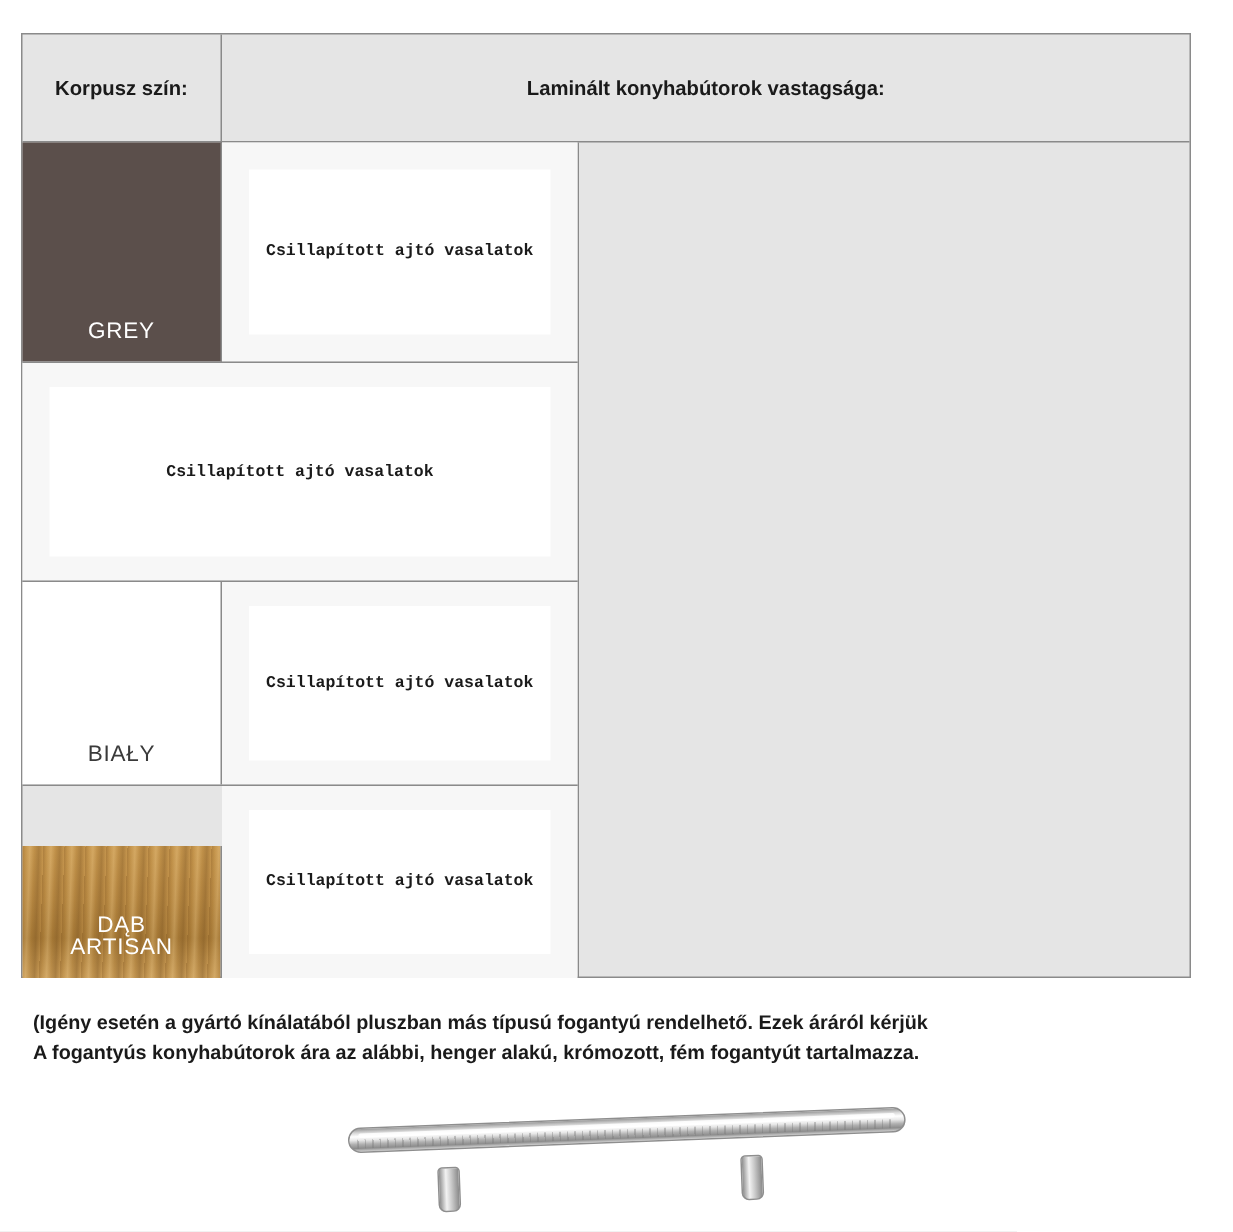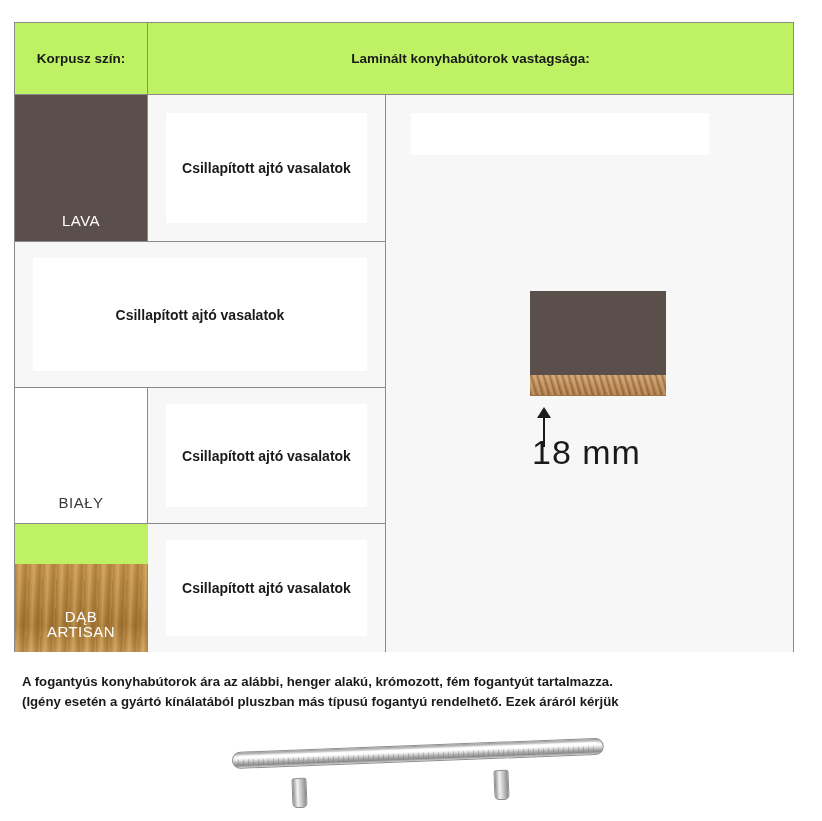--- a/index.html
+++ b/index.html
@@ -23,21 +23,21 @@
 
   
   .spec-table {
     position: absolute;
     left: 14px;
     top: 22px;
     width: 780px;
     height: 630px;
     border: 1px solid #8a8a8a;
     box-sizing: border-box;
-    background: #bef264;
+    background: #e5e5e5;
   }
 
   .table-row {
     display: flex;
     box-sizing: border-box;
   }
 
   .col-a { width: 133px; box-sizing: border-box; }
   .col-b { width: 238px; box-sizing: border-box; }
   .col-c { flex: 1; box-sizing: border-box; }
@@ -128,25 +128,26 @@
     background: #f7f7f7;
     display: flex;
     align-items: center;
     justify-content: center;
     box-sizing: border-box;
     position: relative;
   }
   .hinge-cell .hinge-text {
     position: relative;
     z-index: 2;
-    font-size: 14px;
+    font-size: 11px;
     font-weight: bold;
     text-align: center;
     background: #ffffff;
     padding: 2px 6px;
+    font-family: Liberation Mono, monospace;
   }
   .hinge-cell .blank-plate {
     position: absolute;
     background: #ffffff;
     z-index: 1;
   }
   .hinge-cell.h1 .blank-plate { left: 18px; top: 18px; right: 18px; bottom: 18px; }
   .hinge-cell.h2 .blank-plate { left: 18px; top: 16px; right: 18px; bottom: 16px; }
   .hinge-cell.h3 .blank-plate { left: 18px; top: 16px; right: 18px; bottom: 16px; }
   .hinge-cell.h4 .blank-plate { left: 18px; top: 16px; right: 18px; bottom: 16px; }
@@ -299,21 +300,21 @@
       <div class="col-a">Korpusz szín:</div>
       <div class="col-c">Laminált konyhabútorok vastagsága:</div>
     </div>
 
     <div class="table-body">
 
       <div class="left-stack">
 
         <div class="color-row r1">
           <div class="swatch lava">
-            <span class="swatch-label">LAVA</span>
+            <span class="swatch-label">GREY</span>
           </div>
           <div class="hinge-cell h1">
             <div class="blank-plate"></div>
             <span class="hinge-text">Csillapított ajtó vasalatok</span>
           </div>
         </div>
 
         <div class="color-row r2">
           <div class="hinge-cell h2">
             <div class="blank-plate"></div>
@@ -336,39 +337,27 @@
             <span class="swatch-label"><span>DĄB</span><br><span>ARTISAN</span></span>
           </div>
           <div class="hinge-cell h4">
             <div class="blank-plate"></div>
             <span class="hinge-text">Csillapított ajtó vasalatok</span>
           </div>
         </div>
 
       </div>
 
-      <div class="right-cell">
-        <div class="board-white-strip"></div>
-        <div class="board">
-          <div class="board-face"></div>
-          <div class="board-edge"></div>
-        </div>
-        <div class="arrow-wrap">
-          <div class="head"></div>
-          <div class="shaft"></div>
-        </div>
-        <div class="thickness-label">18 mm</div>
-      </div>
 
     </div>
   </div>
 
   <div class="note">
+    <div>(Igény esetén a gyártó kínálatából pluszban más típusú fogantyú rendelhető. Ezek áráról kérjük</div>
     <div>A fogantyús konyhabútorok ára az alábbi, henger alakú, krómozott, fém fogantyút tartalmazza.</div>
-    <div>(Igény esetén a gyártó kínálatából pluszban más típusú fogantyú rendelhető. Ezek áráról kérjük</div>
   </div>
 
   <div class="handle">
     <div class="post p1"></div>
     <div class="post p2"></div>
     <div class="bar">
       <div class="ribs"></div>
     </div>
   </div>
 

